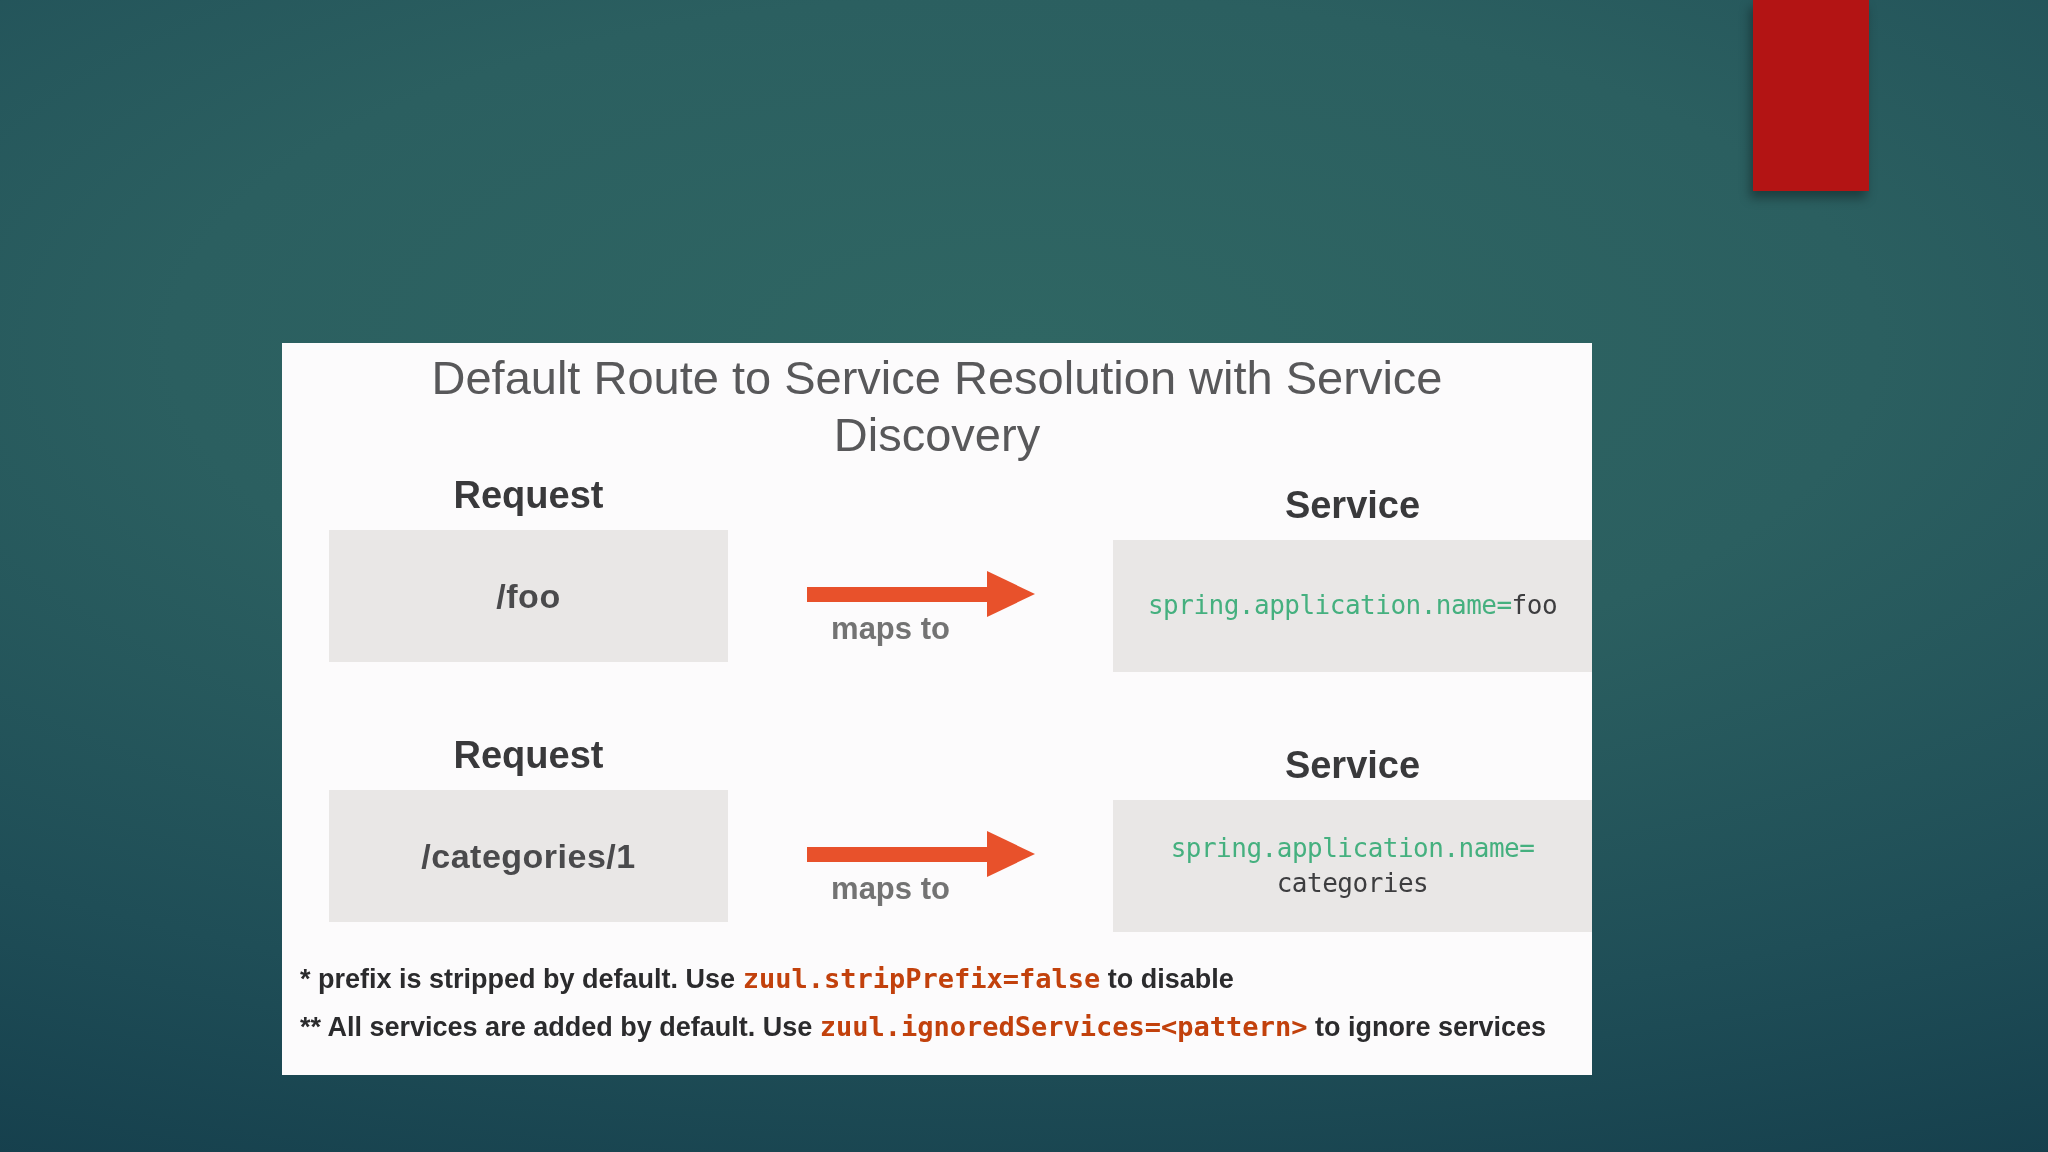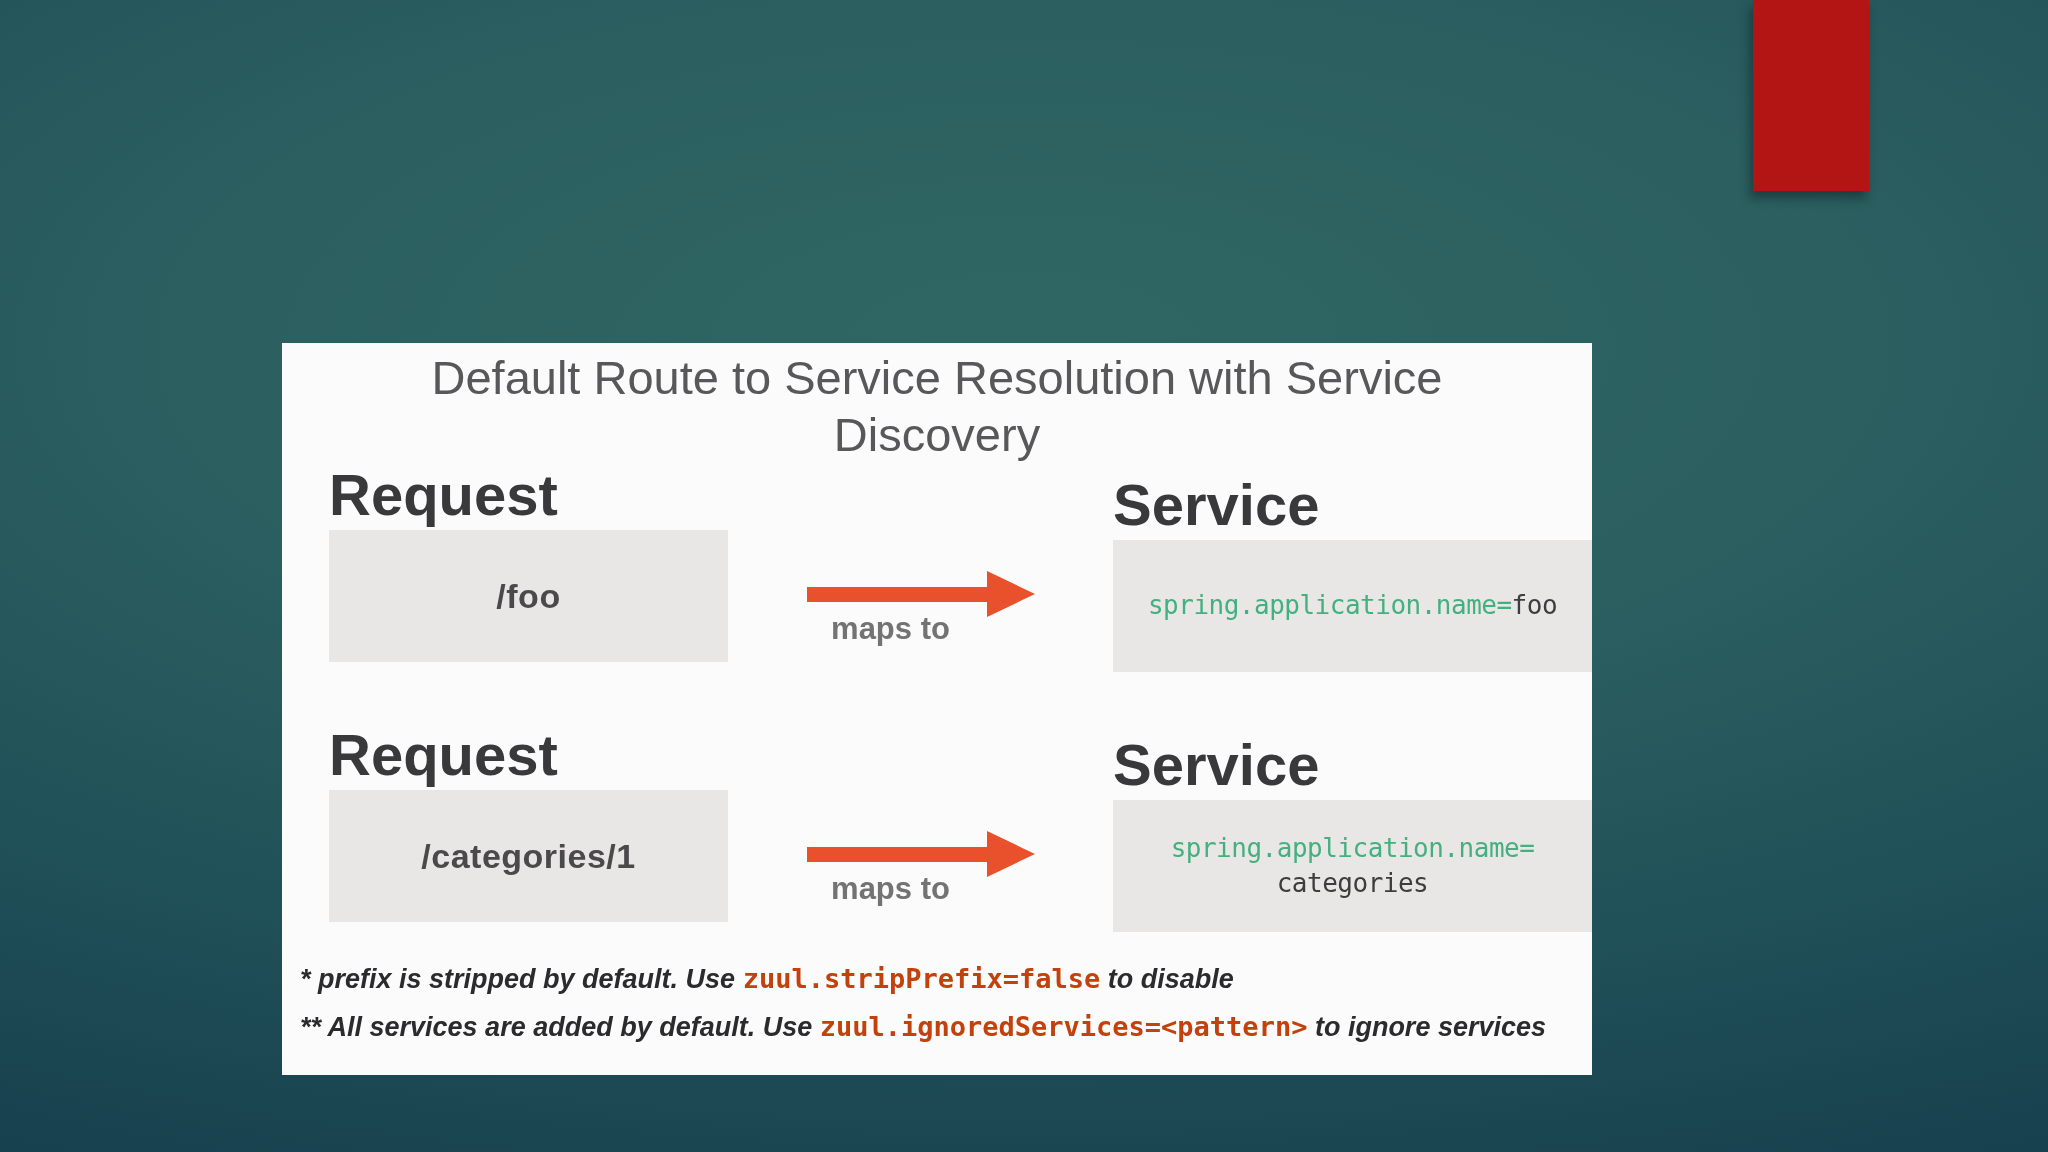--- a/index.html
+++ b/index.html
@@ -41,22 +41,22 @@
   
   .map-row { position:absolute; left:0; width:100%; height:260px; }
   .row-1 { top:121px; }
   .row-2 { top:381px; }
 
   .col-request { position:absolute; left:47px;  width:399px; }
   .col-arrow   { position:absolute; left:446px; width:385px; }
   .col-service { position:absolute; left:831px; width:479px;margin-top:10px; }
 
   .col-heading {
-    text-align:left; height:62px; line-height:62px;
-    font-size:58px; font-weight:700; color:#39393b;
+    text-align:center; height:62px; line-height:62px;
+    font-size:38px; font-weight:700; color:#39393b;
   }
   .value-box {
     margin-top:4px; height:132px; background:#e9e7e6;
     display:flex; align-items:center; justify-content:center;
     text-align:center; padding:0 20px; box-sizing:border-box;
   }
   .request-value {
     font-size:34px; font-weight:700; color:#4a4a4c; letter-spacing:0.5px;
   }
   .service-code {
@@ -80,21 +80,21 @@
   }
   .arrow-label {
     margin-top:-6px; text-align:center; transform:translateX(-30px);
     font-size:31px; font-weight:700; color:#737373;
   }
 
   
   .footnotes { position:absolute; left:18px; top:620px; width:1286px; }
   .footnote { font-size:27px; line-height:1.15; color:#2b2b2d; }
   .footnote + .footnote { margin-top:16px; }
-  .fn-text { font-style:italic; font-weight:700; }
+  .fn-text { font-weight:700; }
   .fn-code { font-family:"DejaVu Sans Mono", monospace; font-style:normal; font-weight:700; color:#c2410c; }
 </style>
 </head>
 <body>
 
 <div class="slide">
 
 
   <div class="red-tab"></div>
 

